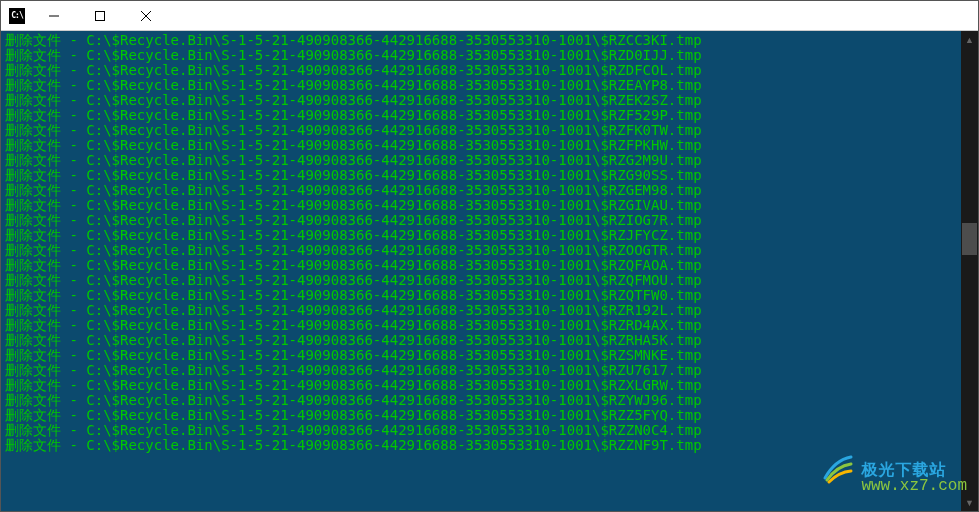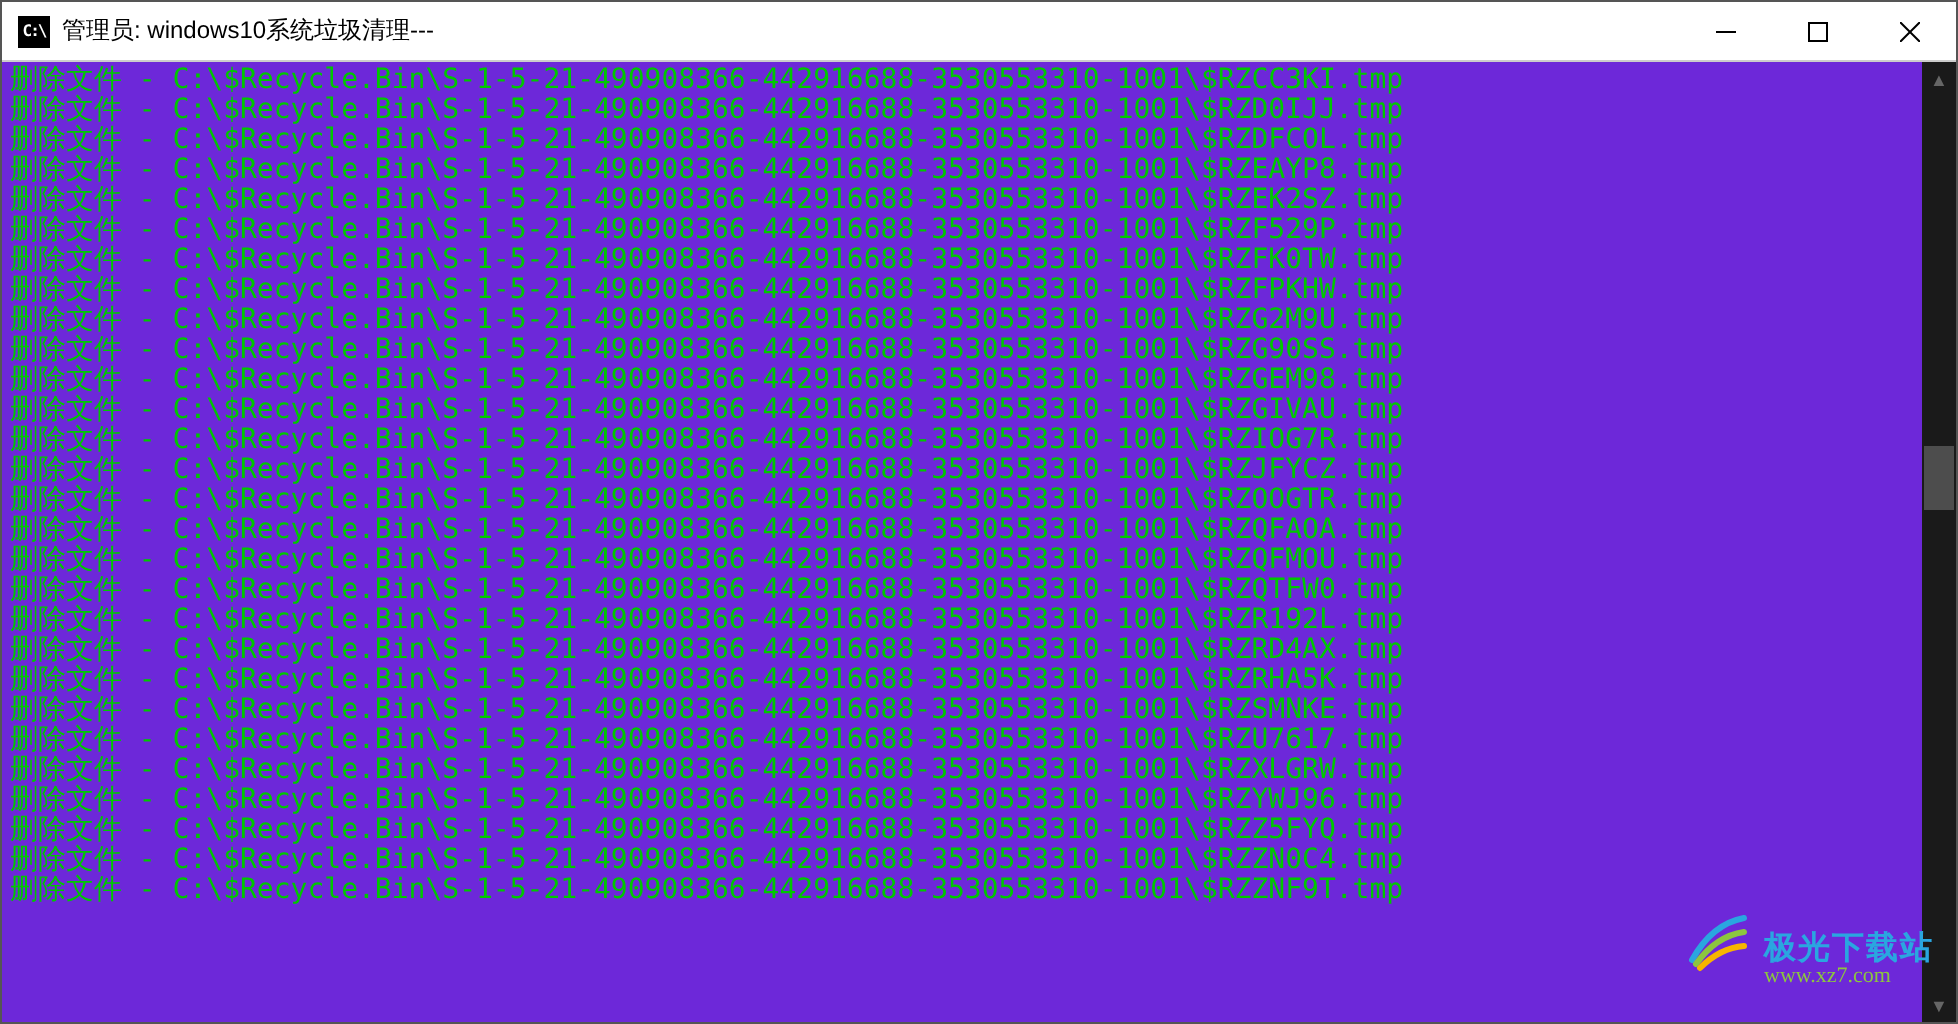--- a/index.html
+++ b/index.html
@@ -42,21 +42,21 @@
     .win-btn {
       width: 46px; height: 29px;
       display: flex; align-items: center; justify-content: center;
       font-size: 12px; color: #000;
       cursor: pointer;
     }
     .win-btn svg { width: 10px; height: 10px; stroke: currentColor; stroke-width: 1; fill: none; }
 
     .terminal {
       flex: 1;
-      background: #6d28d9;
+      background: #0c4a6e;
       overflow: hidden;
       position: relative;
     }
     .terminal-scroll {
       position: absolute; inset: 0 17px 0 0;
       overflow: hidden;
       padding: 2px 0 0 4px;
     }
     .line {
       font: 14px/15px "NSimSun","SimSun","Consolas",monospace;
@@ -82,31 +82,30 @@
 
     .watermark {
       position: absolute;
       right: 12px; bottom: 18px;
       display: flex; align-items: center;
       pointer-events: none;
     }
     .watermark svg { margin-right: 6px; }
     .wm-text { display:flex; flex-direction:column; line-height:1;margin-top:19px; }
     .wm-cn { font-size: 16px; color:#2aa6e0; font-weight:bold; font-family:"Microsoft YaHei",sans-serif; letter-spacing:1px;}
-    .wm-url { font-size: 11px; color:#8cc63f; font-family:Liberation Serif, serif; }
+    .wm-url { font-size: 16px; color:#8cc63f; font-family:Liberation Mono, monospace; }
   </style>
 </head>
 <body>
 
 <div class="window">
   <div class="titlebar">
     <div class="titlebar-icon">
         <span>C:\</span>
       </div>
-    <div class="title-text">管理员:  windows10系统垃圾清理---</div>
     <div class="win-controls">
       <div class="win-btn">
         <svg viewBox="0 0 10 10">
             <line x1="0" y1="5" x2="10" y2="5"></line>
           </svg>
       </div>
       <div class="win-btn">
         <svg viewBox="0 0 10 10">
             <rect x="0.5" y="0.5" width="9" height="9"></rect>
           </svg>

